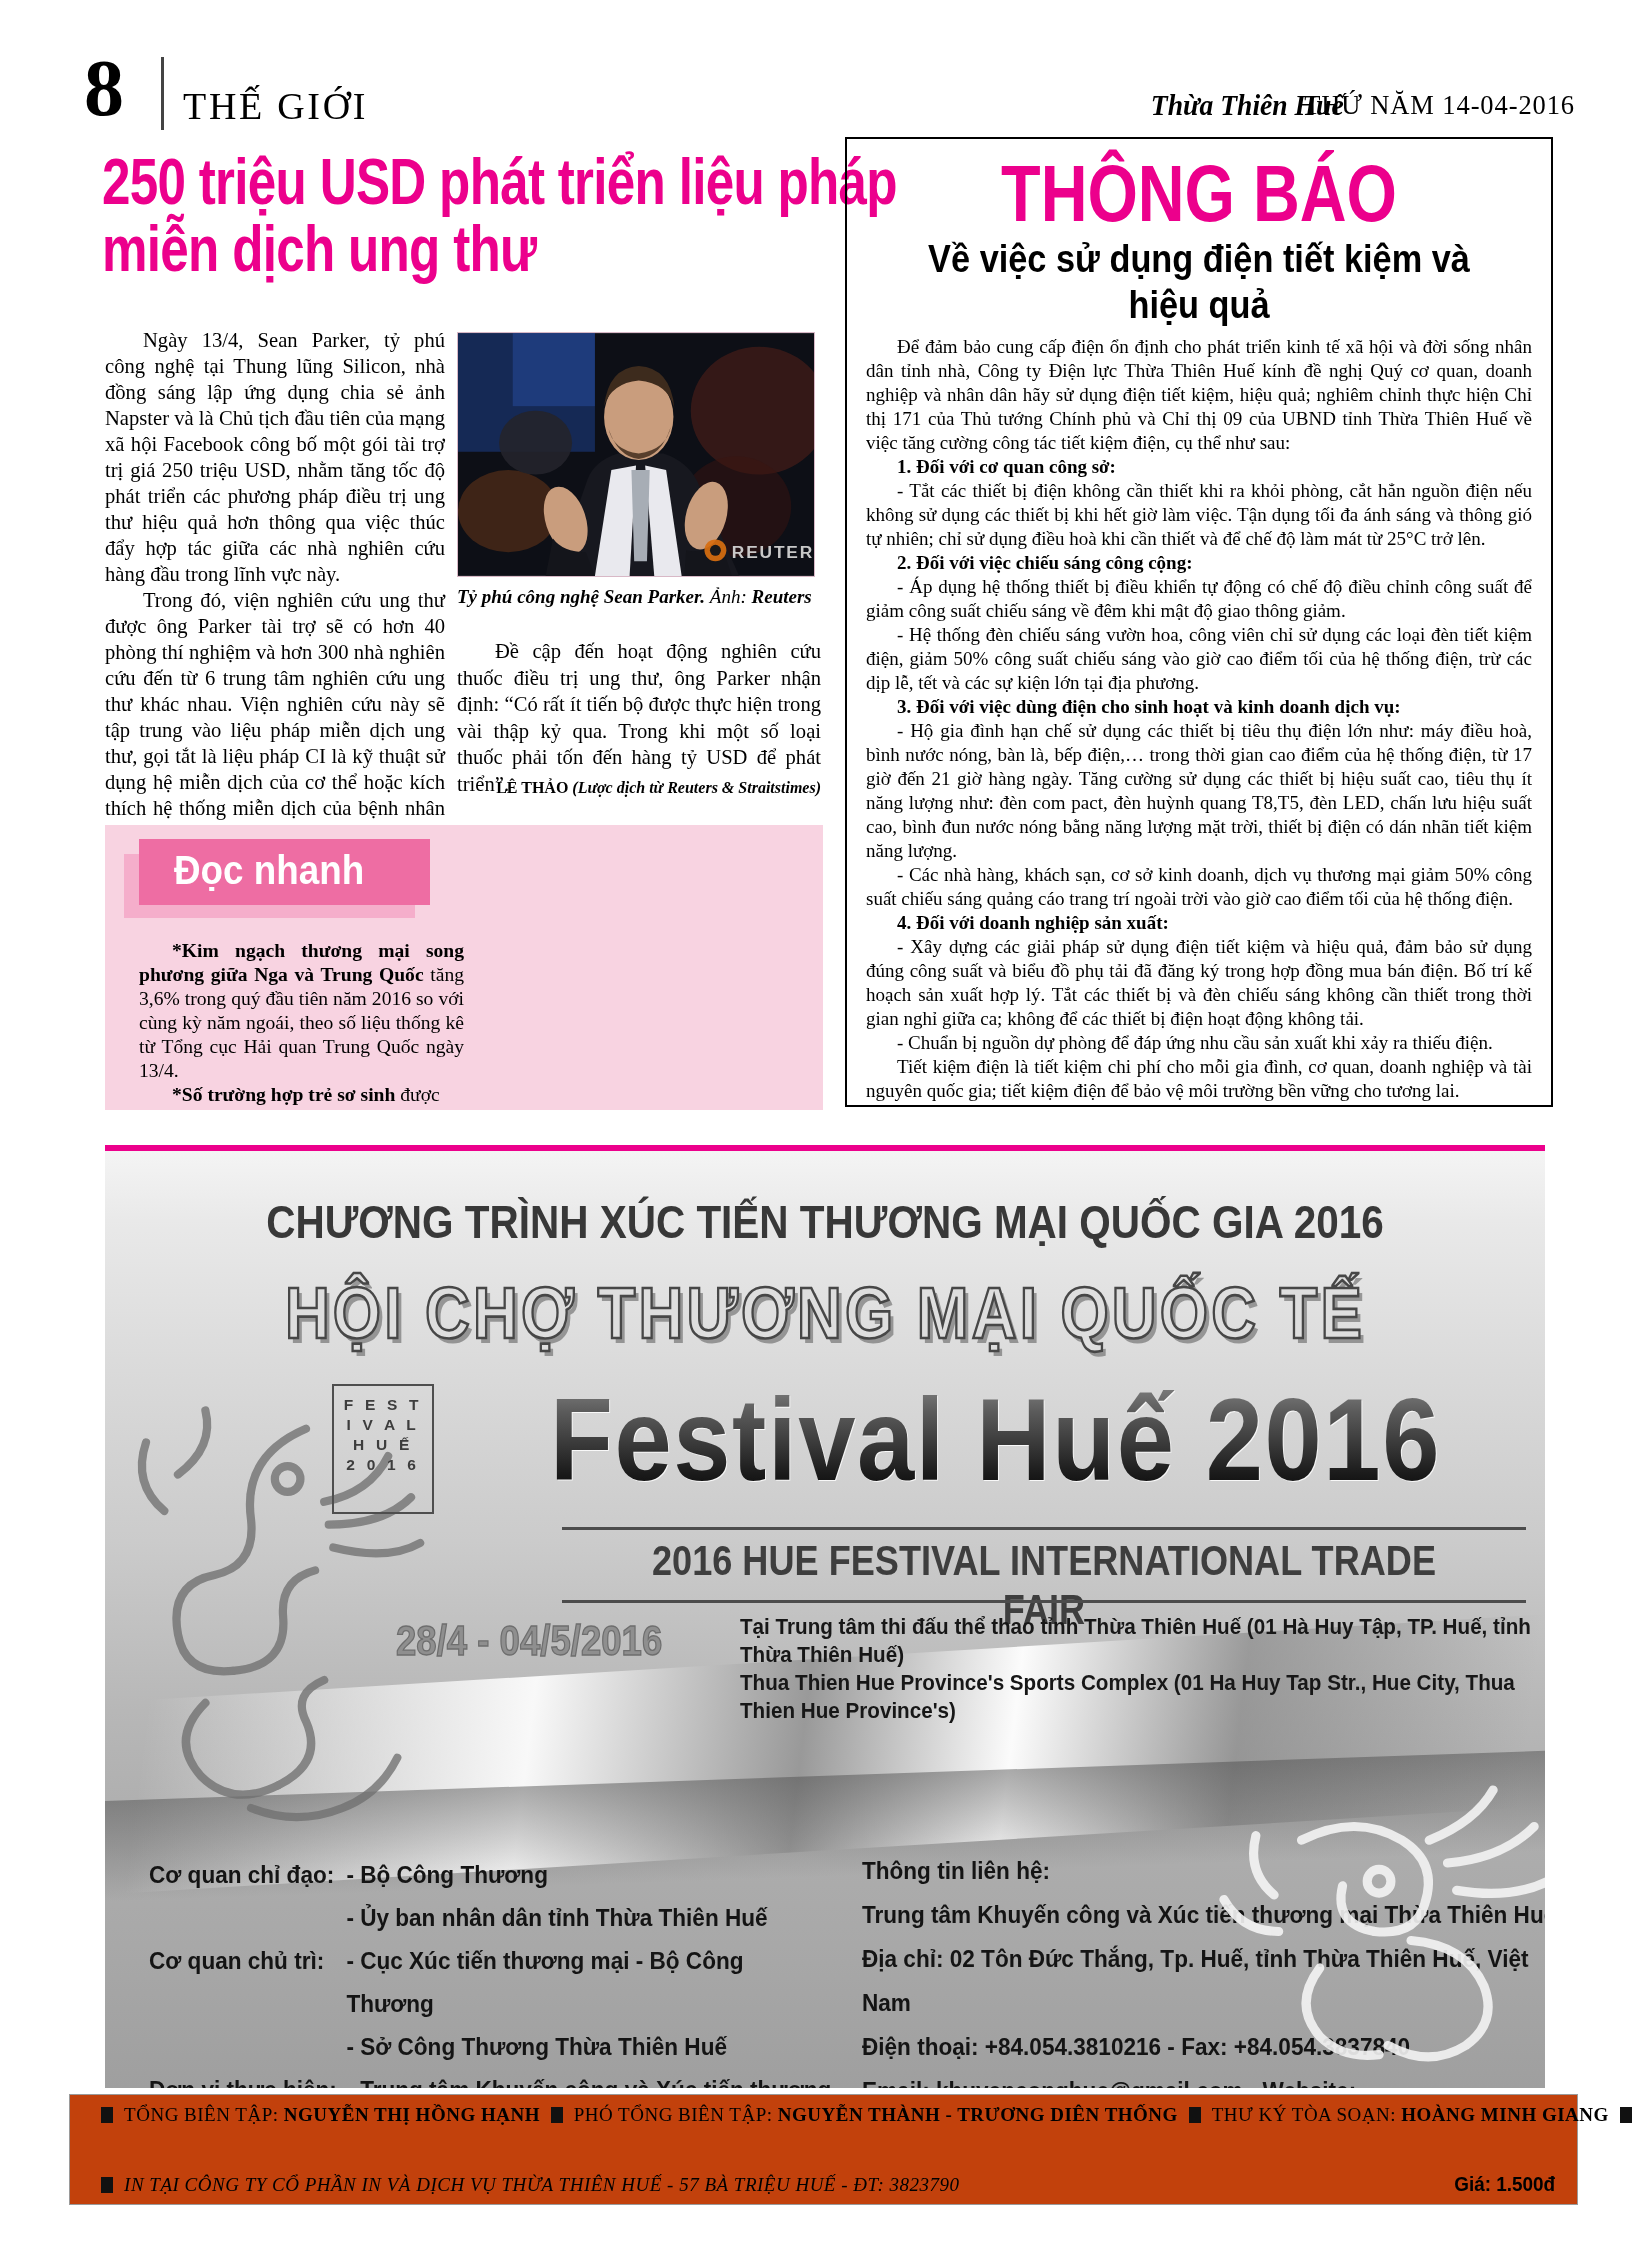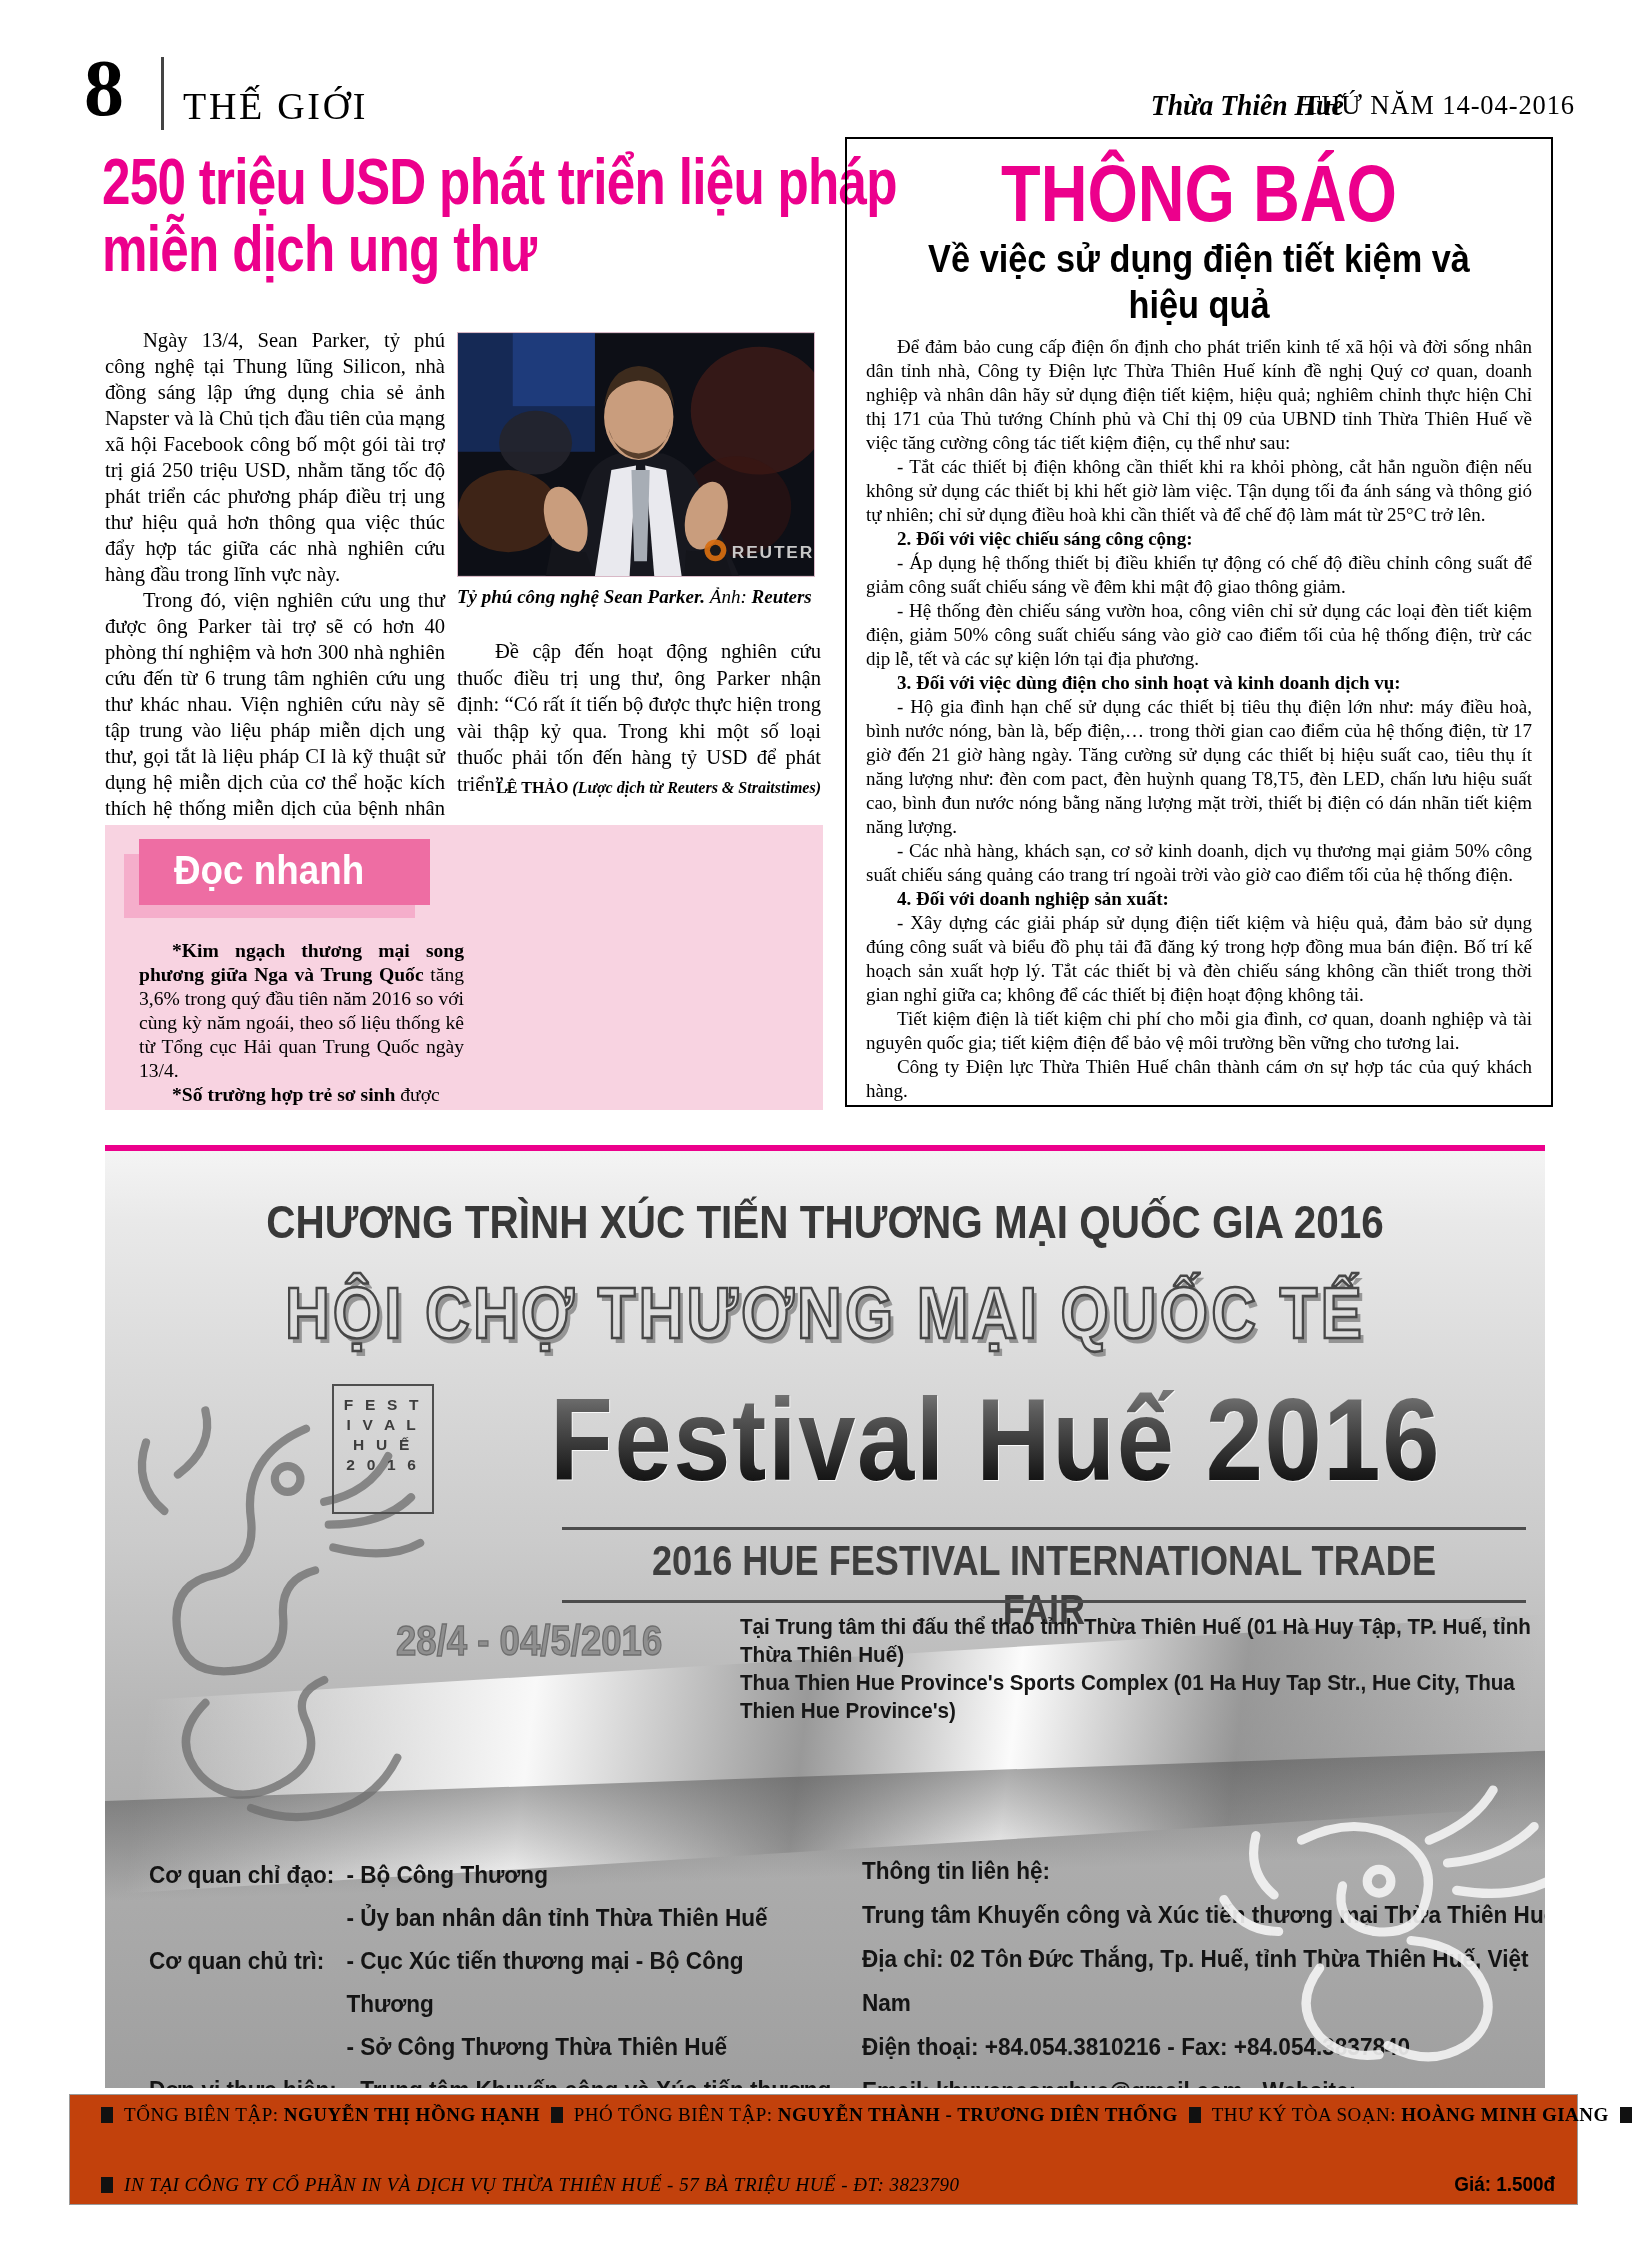--- a/index.html
+++ b/index.html
@@ -170,29 +170,31 @@
     <p><span class="b">*Kim ngạch thương mại song phương giữa Nga và Trung Quốc</span><span> tăng 3,6% trong quý đầu tiên năm 2016 so với cùng kỳ năm ngoái, theo số liệu thống kê từ Tổng cục Hải quan Trung Quốc ngày 13/4.</span></p>
     <p><span class="b">*Số trường hợp trẻ sơ sinh</span><span> được</span></p>
   </div>
   <div class="abs qcol2 just">
   </div>
 
   <div class="abs notice">
     <div class="ntitle">THÔNG BÁO</div>
     <div class="nsub">Về việc sử dụng điện tiết kiệm và hiệu quả</div>
     <p>Để đảm bảo cung cấp điện ổn định cho phát triển kinh tế xã hội và đời sống nhân dân tỉnh nhà, Công ty Điện lực Thừa Thiên Huế kính đề nghị Quý cơ quan, doanh nghiệp và nhân dân hãy sử dụng điện tiết kiệm, hiệu quả; nghiêm chỉnh thực hiện Chỉ thị 171 của Thủ tướng Chính phủ và Chỉ thị 09 của UBND tỉnh Thừa Thiên Huế về việc tăng cường công tác tiết kiệm điện, cụ thể như sau:</p>
+    <p class="b">1. Đối với cơ quan công sở:</p>
     <p>- Tắt các thiết bị điện không cần thiết khi ra khỏi phòng, cắt hẳn nguồn điện nếu không sử dụng các thiết bị khi hết giờ làm việc. Tận dụng tối đa ánh sáng và thông gió tự nhiên; chỉ sử dụng điều hoà khi cần thiết và để chế độ làm mát từ 25°C trở lên.</p>
     <p class="b">2. Đối với việc chiếu sáng công cộng:</p>
     <p>- Áp dụng hệ thống thiết bị điều khiển tự động có chế độ điều chỉnh công suất để giảm công suất chiếu sáng về đêm khi mật độ giao thông giảm.</p>
     <p>- Hệ thống đèn chiếu sáng vườn hoa, công viên chỉ sử dụng các loại đèn tiết kiệm điện, giảm 50% công suất chiếu sáng vào giờ cao điểm tối của hệ thống điện, trừ các dịp lễ, tết và các sự kiện lớn tại địa phương.</p>
     <p class="b">3. Đối với việc dùng điện cho sinh hoạt và kinh doanh dịch vụ:</p>
     <p>- Hộ gia đình hạn chế sử dụng các thiết bị tiêu thụ điện lớn như: máy điều hoà, bình nước nóng, bàn là, bếp điện,… trong thời gian cao điểm của hệ thống điện, từ 17 giờ đến 21 giờ hàng ngày. Tăng cường sử dụng các thiết bị hiệu suất cao, tiêu thụ ít năng lượng như: đèn com pact, đèn huỳnh quang T8,T5, đèn LED, chấn lưu hiệu suất cao, bình đun nước nóng bằng năng lượng mặt trời, thiết bị điện có dán nhãn tiết kiệm năng lượng.</p>
     <p>- Các nhà hàng, khách sạn, cơ sở kinh doanh, dịch vụ thương mại giảm 50% công suất chiếu sáng quảng cáo trang trí ngoài trời vào giờ cao điểm tối của hệ thống điện.</p>
     <p class="b">4. Đối với doanh nghiệp sản xuất:</p>
     <p>- Xây dựng các giải pháp sử dụng điện tiết kiệm và hiệu quả, đảm bảo sử dụng đúng công suất và biểu đồ phụ tải đã đăng ký trong hợp đồng mua bán điện. Bố trí kế hoạch sản xuất hợp lý. Tắt các thiết bị và đèn chiếu sáng không cần thiết trong thời gian nghỉ giữa ca; không để các thiết bị điện hoạt động không tải.</p>
+    <p>- Chuẩn bị nguồn dự phòng để đáp ứng nhu cầu sản xuất khi xảy ra thiếu điện.</p>
     <p>Tiết kiệm điện là tiết kiệm chi phí cho mỗi gia đình, cơ quan, doanh nghiệp và tài nguyên quốc gia; tiết kiệm điện để bảo vệ môi trường bền vững cho tương lai.</p>
     <p>Công ty Điện lực Thừa Thiên Huế chân thành cám ơn sự hợp tác của quý khách hàng.</p>
   </div>
 
   <div class="abs ad sans">
     <div class="ad-topline"></div>
     <div class="wave1"></div>
     <div class="wave2"></div>
 
     <span class="dragonL">

